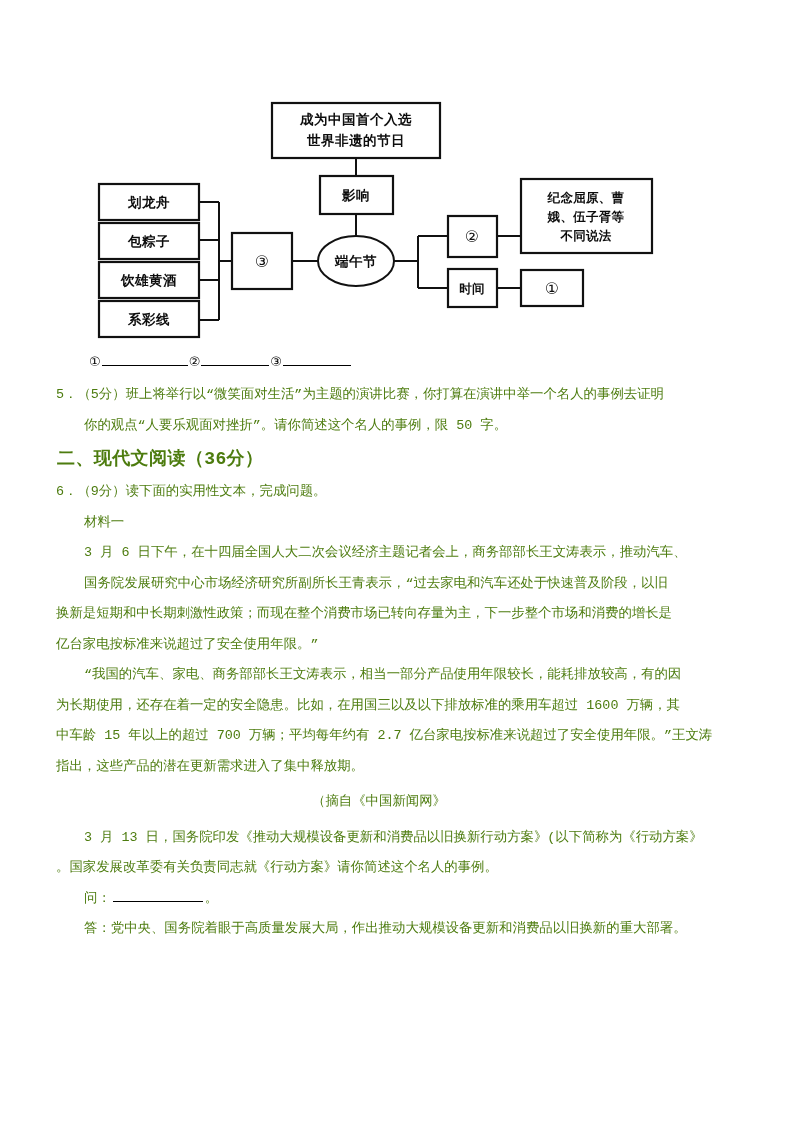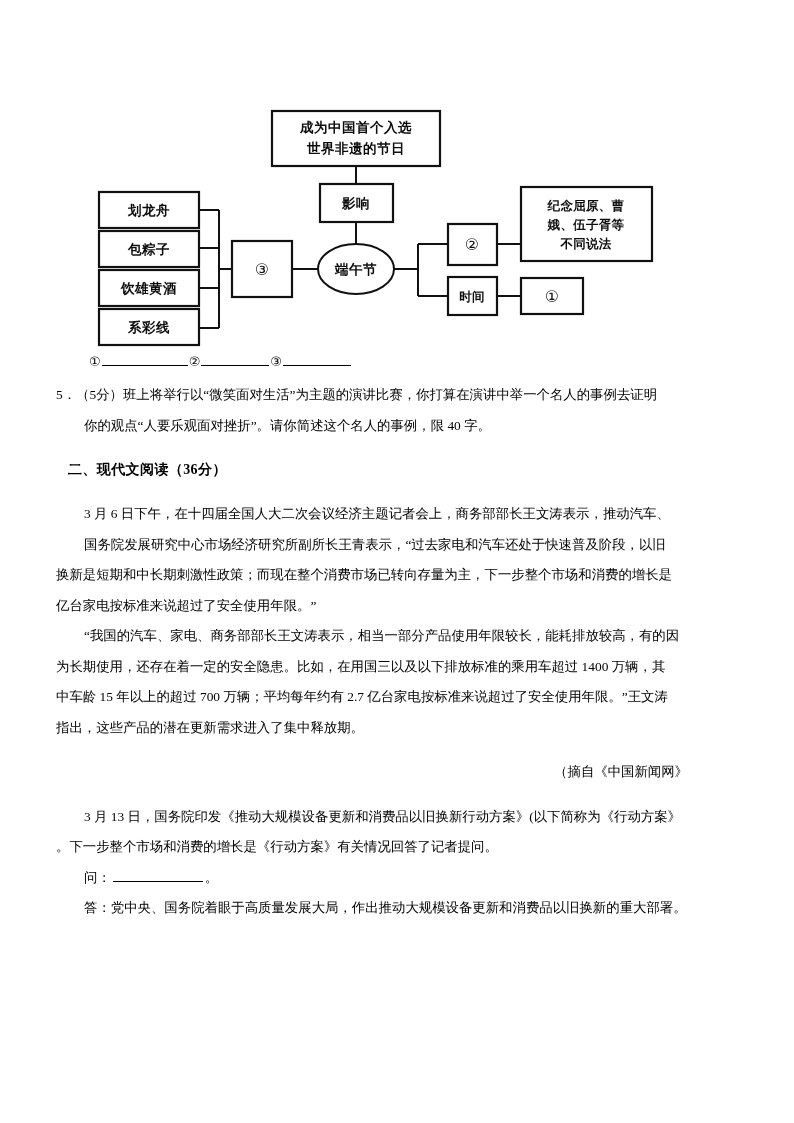--- a/index.html
+++ b/index.html
@@ -13,21 +13,21 @@
     position: relative;
     font-family: "Liberation Serif", "DejaVu Serif", serif;
     color: #000000;
     overflow: hidden;
   }
 
   
   #diagram {
     position: absolute;
     left: 0;
-    top: 8px;
+    top: 0;
     width: 794px;
     height: 372px;
   }
   #diagram svg { display: block; }
 
   .dbox {
     fill: #ffffff;
     stroke: #111111;
     stroke-width: 2.2;
   }
@@ -90,55 +90,55 @@
   .bl-2 { width: 68px; }
   .bl-3 { width: 68px; }
   .circ-num { margin: 0 1px; }
 
   
   #body-text {
     position: absolute;
     left: 56px;
     top: 380px;
     width: 690px;
-    font-family: Liberation Serif, serif;
+    font-family: Liberation Mono, monospace;
     font-size: 13.4px;
     line-height: 30.5px;
-    color: #000000;
+    color: #4d7c0f;
     text-align: justify;
   }
   .q-line {
     margin: 0;
     text-indent: 0;
   }
   .q-line.indent2 {
     padding-left: 28px;
   }
   .sec-head {
-    margin: 12px;
+    margin: 1px;
     font-weight: bold;
-    font-size: 14px;
+    font-size: 18px;
     line-height: 34px;
     letter-spacing: 0.4px;
   }
   .para {
     margin: 0;
     text-indent: 28px;
   }
   .para-noindent {
     margin: 0;
     text-indent: 0;
   }
   .label-line {
     margin: 0;
     text-indent: 28px;
   }
   .src-line {
-    margin: 14px;
-    text-align: right;
+    margin: 5px;
+    text-align: center;
     padding-right: 44px;
   }
   .qa-blank {
     display: inline-block;
     border-bottom: 1.4px solid #000;
     width: 90px;
     height: 13px;
     vertical-align: baseline;
     margin: 0 2px;
   }
@@ -218,40 +218,42 @@
   <span class="blank-seg bl-1"></span>
   <span class="circ-num">②</span>
   <span class="blank-seg bl-2"></span>
   <span class="circ-num">③</span>
   <span class="blank-seg bl-3"></span>
 </div>
 
 <div id="body-text">
 
   <p class="q-line">5．（5分）班上将举行以“微笑面对生活”为主题的演讲比赛，你打算在演讲中举一个名人的事例去证明</p>
-  <p class="q-line indent2">你的观点“人要乐观面对挫折”。请你简述这个名人的事例，限 40 字。</p>
+  <p class="q-line indent2">你的观点“人要乐观面对挫折”。请你简述这个名人的事例，限 50 字。</p>
 
   <p class="sec-head">二、现代文阅读（36分）</p>
 
-
+  <p class="q-line">6．（9分）读下面的实用性文本，完成问题。</p>
+
+  <p class="label-line">材料一</p>
 
   <p class="para">3 月 6 日下午，在十四届全国人大二次会议经济主题记者会上，商务部部长王文涛表示，推动汽车、</p>
 
   <p class="para">国务院发展研究中心市场经济研究所副所长王青表示，“过去家电和汽车还处于快速普及阶段，以旧</p>
   <p class="para-noindent">换新是短期和中长期刺激性政策；而现在整个消费市场已转向存量为主，下一步整个市场和消费的增长是</p>
   <p class="para-noindent">亿台家电按标准来说超过了安全使用年限。”</p>
 
   <p class="para">“我国的汽车、家电、商务部部长王文涛表示，相当一部分产品使用年限较长，能耗排放较高，有的因</p>
-  <p class="para-noindent">为长期使用，还存在着一定的安全隐患。比如，在用国三以及以下排放标准的乘用车超过 1400 万辆，其</p>
+  <p class="para-noindent">为长期使用，还存在着一定的安全隐患。比如，在用国三以及以下排放标准的乘用车超过 1600 万辆，其</p>
   <p class="para-noindent">中车龄 15 年以上的超过 700 万辆；平均每年约有 2.7 亿台家电按标准来说超过了安全使用年限。”王文涛</p>
   <p class="para-noindent">指出，这些产品的潜在更新需求进入了集中释放期。</p>
 
   <p class="src-line">（摘自《中国新闻网》</p>
 
 
   <p class="para">3 月 13 日，国务院印发《推动大规模设备更新和消费品以旧换新行动方案》(以下简称为《行动方案》</p>
-  <p class="para-noindent">。下一步整个市场和消费的增长是《行动方案》有关情况回答了记者提问。</p>
+  <p class="para-noindent">。国家发展改革委有关负责同志就《行动方案》请你简述这个名人的事例。</p>
 
   <p class="label-line"><span>问：</span><span class="qa-blank"></span><span>。</span></p>
 
   <p class="para">答：党中央、国务院着眼于高质量发展大局，作出推动大规模设备更新和消费品以旧换新的重大部署。</p>
 
 </div>
 
 </body></html>

